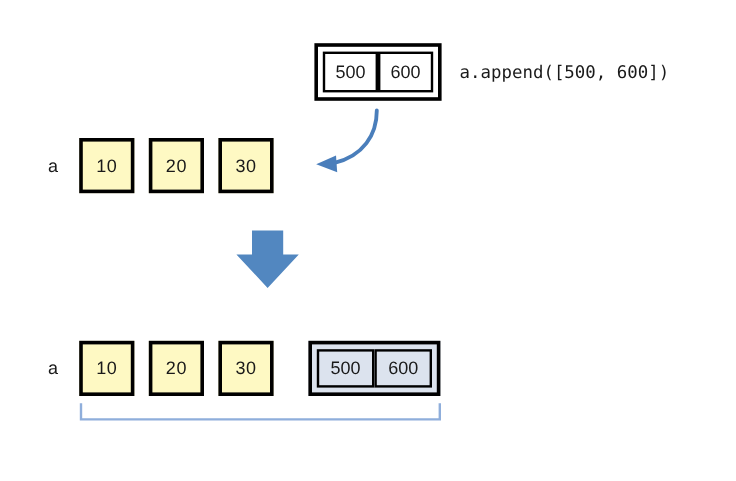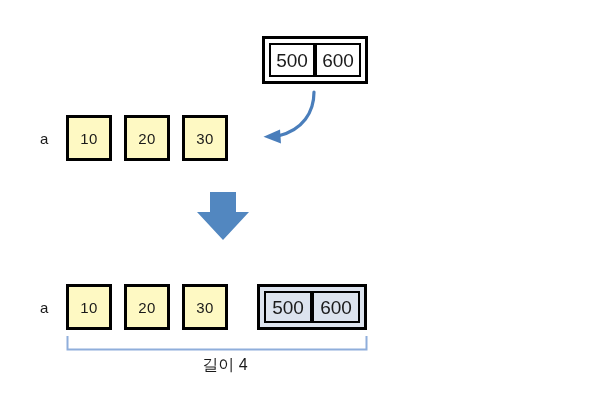--- a/index.html
+++ b/index.html
@@ -61,21 +61,21 @@
   }
   .pair-box .sub-cell {
     box-sizing: border-box;
     border: 2px solid #000000;
     background: #ffffff;
     width: 64px;
     height: 34px;
     display: flex;
     align-items: center;
     justify-content: center;
-    font-size: 19px;
+    font-size: 15px;
     line-height: 1;
     color: #1a1a1a;
   }
 
   
   .pair-box.highlight {
     background: #dce3ee;
   }
   .pair-box.highlight .sub-cell {
     background: #dce3ee;
@@ -112,39 +112,39 @@
 </head>
 <body>
 
 <div id="canvas">
 
   <div class="pair-box" id="top-pair" style="left:262px; top:36px; width:106px; height:48px;">
     <div class="sub-cell">500</div>
     <div class="sub-cell">600</div>
   </div>
 
+  <div class="code-text" style="left:383px; top:54px;">a.append([500, 600])</div>
 
   <div class="var-label" style="left:40px; top:131px;">a</div>
 
   <div class="cell" style="left:66px; top:115px;">10</div>
   <div class="cell" style="left:124px; top:115px;">20</div>
   <div class="cell" style="left:182px; top:115px;">30</div>
 
   <div class="var-label" style="left:40px; top:300px;">a</div>
 
   <div class="cell" style="left:66px; top:284px;">10</div>
   <div class="cell" style="left:124px; top:284px;">20</div>
   <div class="cell" style="left:182px; top:284px;">30</div>
 
   <div class="pair-box highlight" style="left:257px; top:284px; width:110px; height:46px;">
     <div class="sub-cell" style="height:32px;">500</div>
     <div class="sub-cell" style="height:32px;">600</div>
   </div>
 
-  <div class="caption" style="left:150px; top:357px; width:150px;">길이 4</div>
 
   <svg class="overlay" viewBox="0 0 613 401">
 
     <g>
       <path d="M 314 92 C 314 112, 303 130, 278 136" fill="none" stroke="#4A7EBB" stroke-width="3.2" stroke-linecap="round"></path>
       <path d="M 280 129.5 L 263.5 136.8 L 281 143.5 Z" fill="#4A7EBB"></path>
     </g>
 
     <g>
       <path d="M 210 192 L 236 192 L 236 212 L 249 212 L 223 240 L 197 212 L 210 212 Z" fill="#5287C0"></path>

